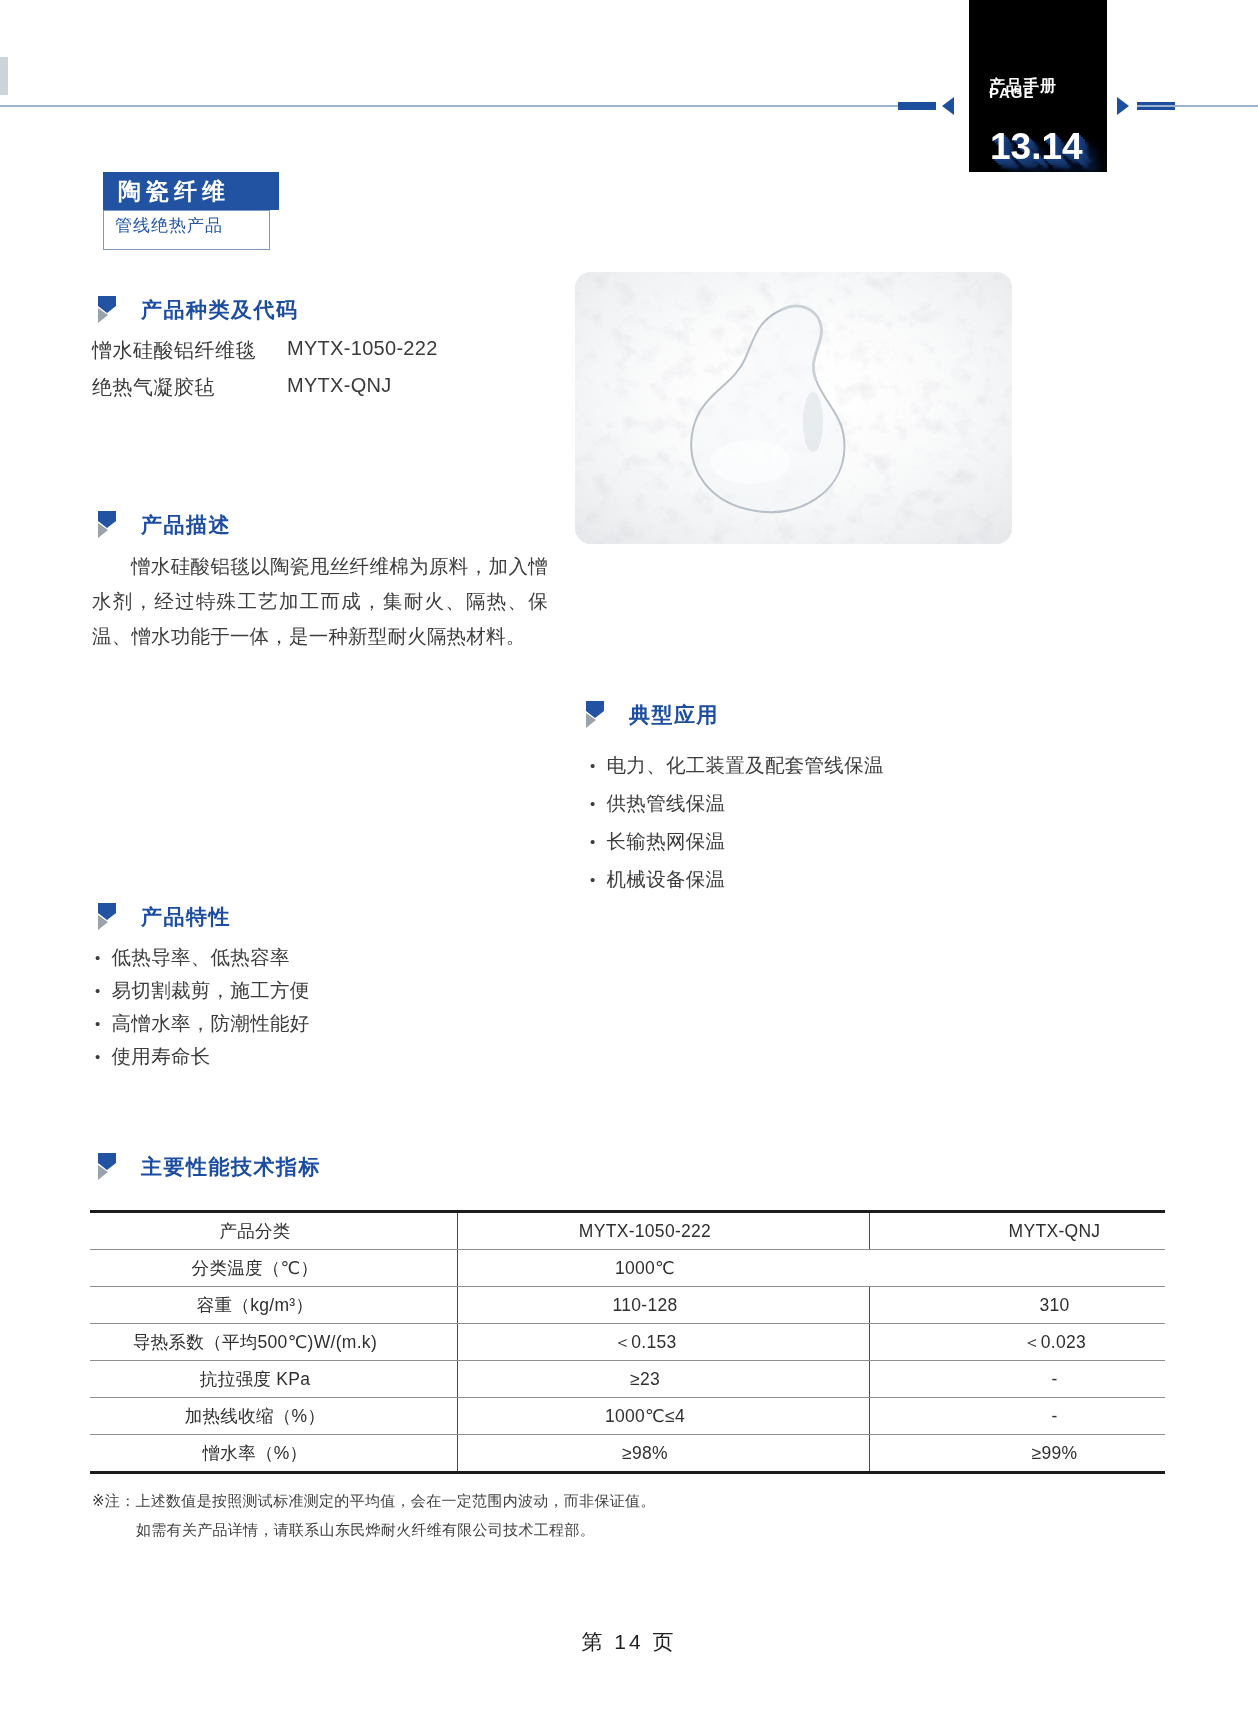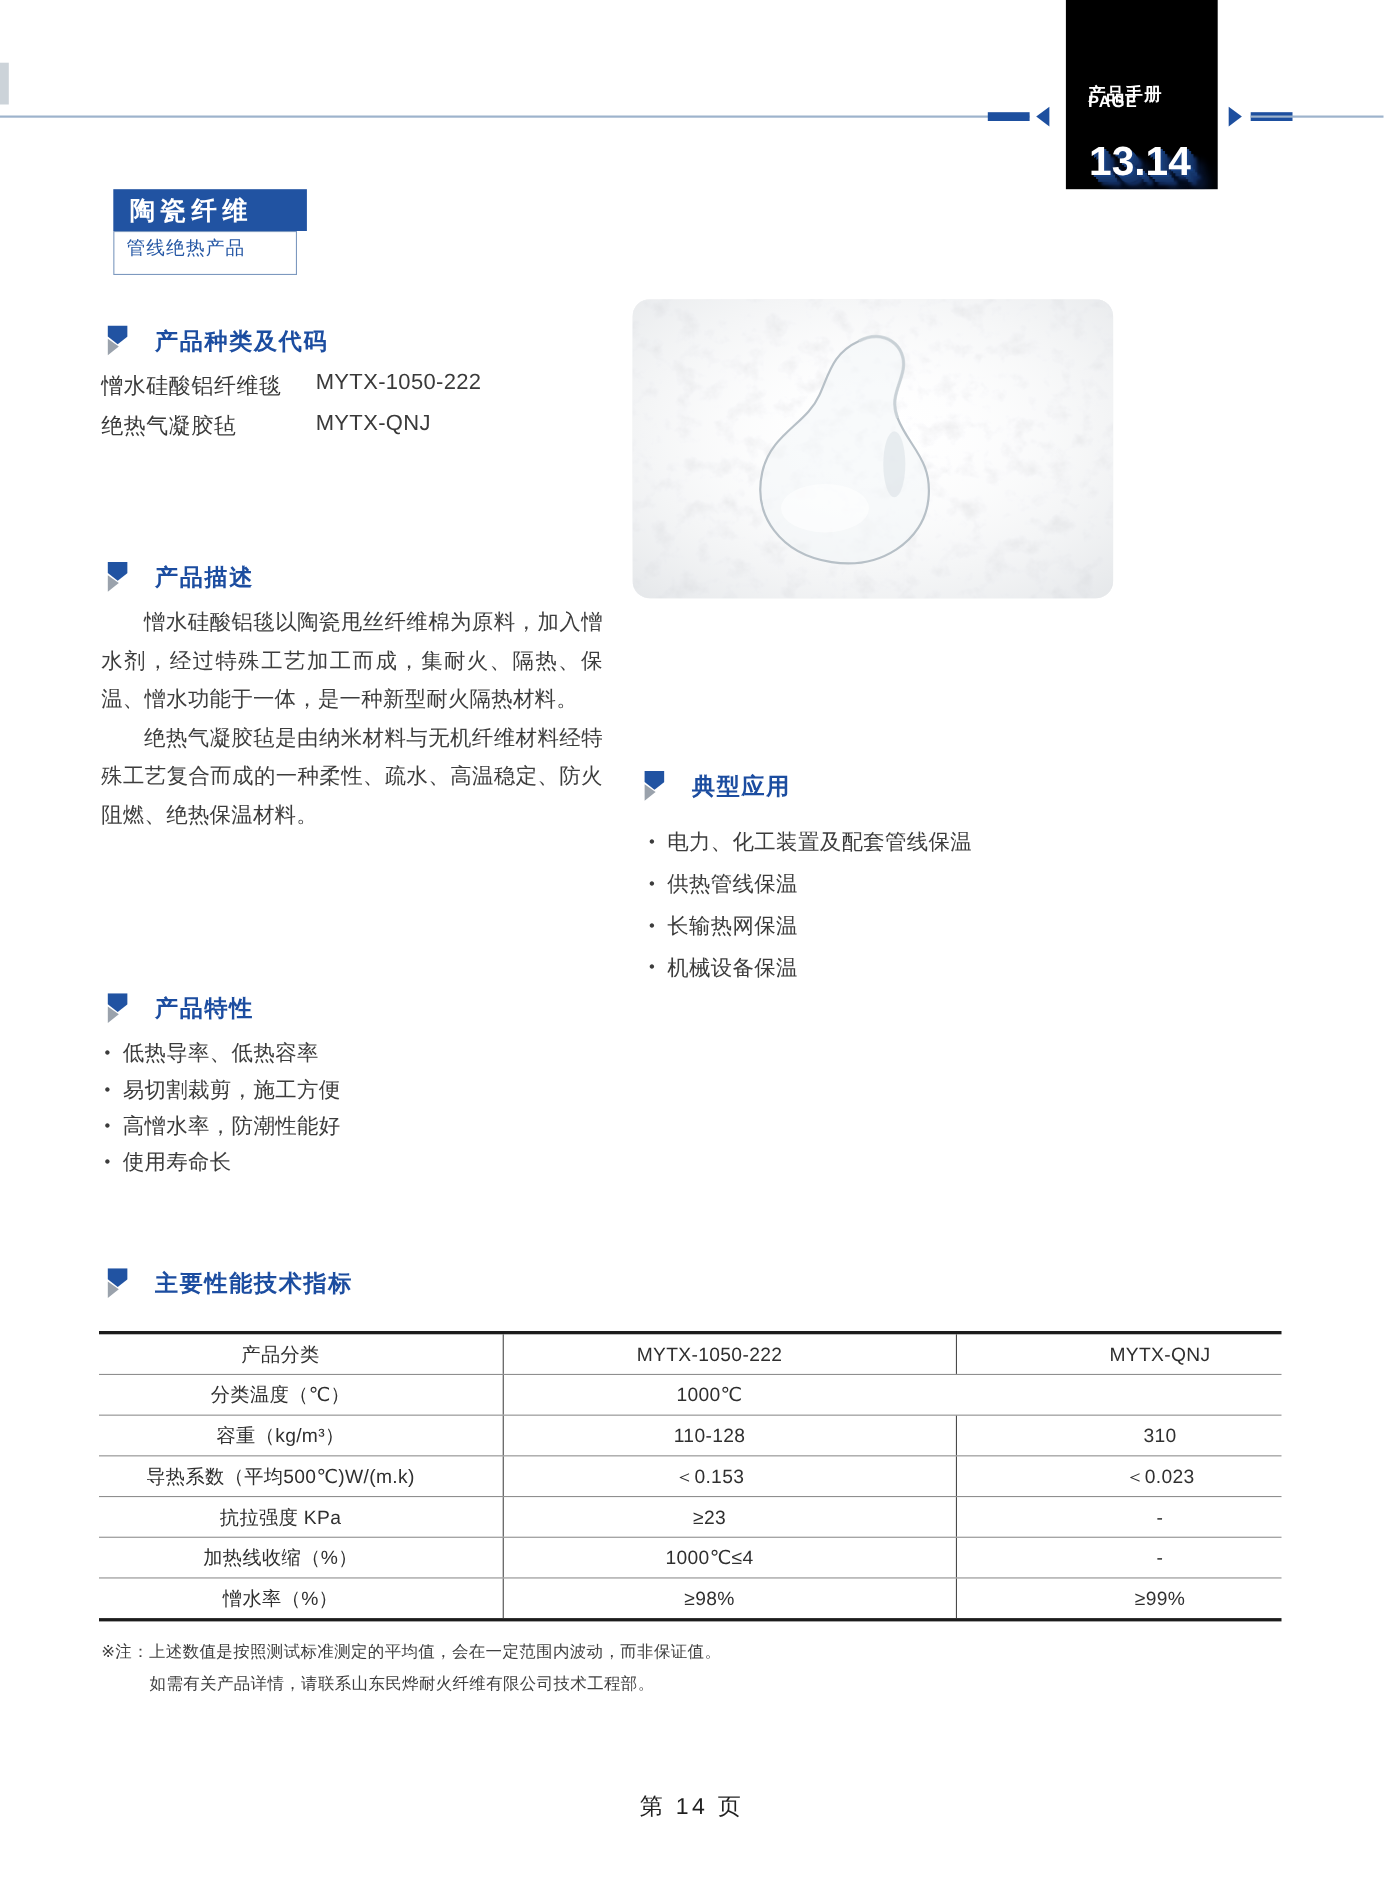--- a/index.html
+++ b/index.html
@@ -133,21 +133,20 @@
 
   <div class="sec" style="left:95px;top:511px;">
     <svg width="21" height="28" viewBox="0 0 21 28">
       <polygon points="3,0 21,0 21,10 12,17 3,10" fill="#2153a2"></polygon>
       <polygon points="3,12 13,19 3,27" fill="#9aa2ac"></polygon>
     </svg>
     <span class="txt">产品描述</span>
   </div>
   <div class="desc">
     <p>憎水硅酸铝毯以陶瓷甩丝纤维棉为原料，加入憎水剂，经过特殊工艺加工而成，集耐火、隔热、保温、憎水功能于一体，是一种新型耐火隔热材料。</p>
-    <p>绝热气凝胶毡是由纳米材料与无机纤维材料经特殊工艺复合而成的一种柔性、疏水、高温稳定、防火阻燃、绝热保温材料。</p>
   </div>
 
   <div class="sec" style="left:583px;top:701px;">
     <svg width="21" height="28" viewBox="0 0 21 28">
       <polygon points="3,0 21,0 21,10 12,17 3,10" fill="#2153a2"></polygon>
       <polygon points="3,12 13,19 3,27" fill="#9aa2ac"></polygon>
     </svg>
     <span class="txt">典型应用</span>
   </div>
   <div class="blist apps-list">

